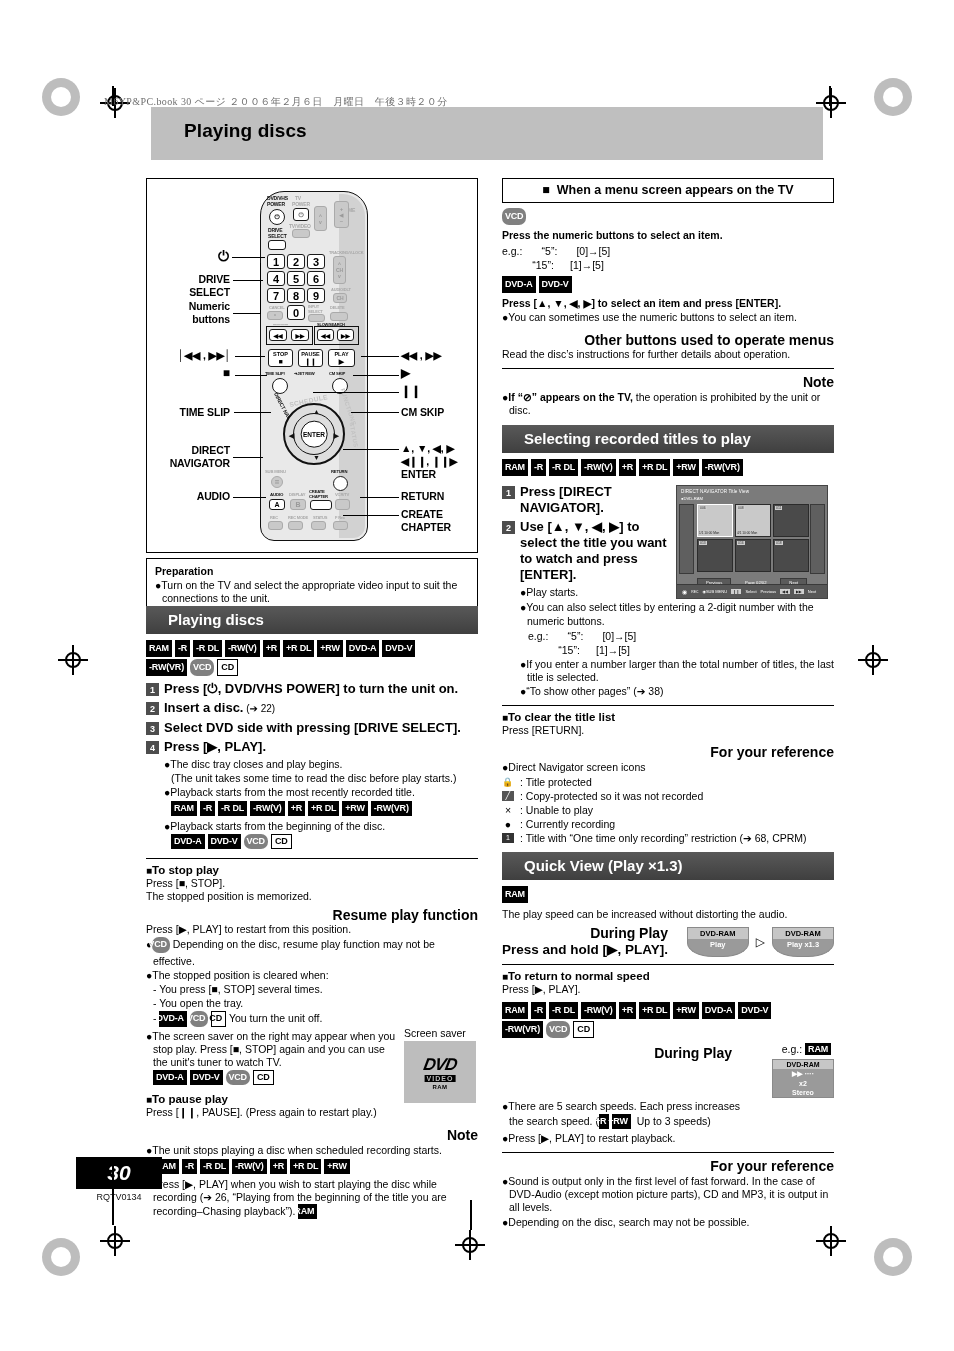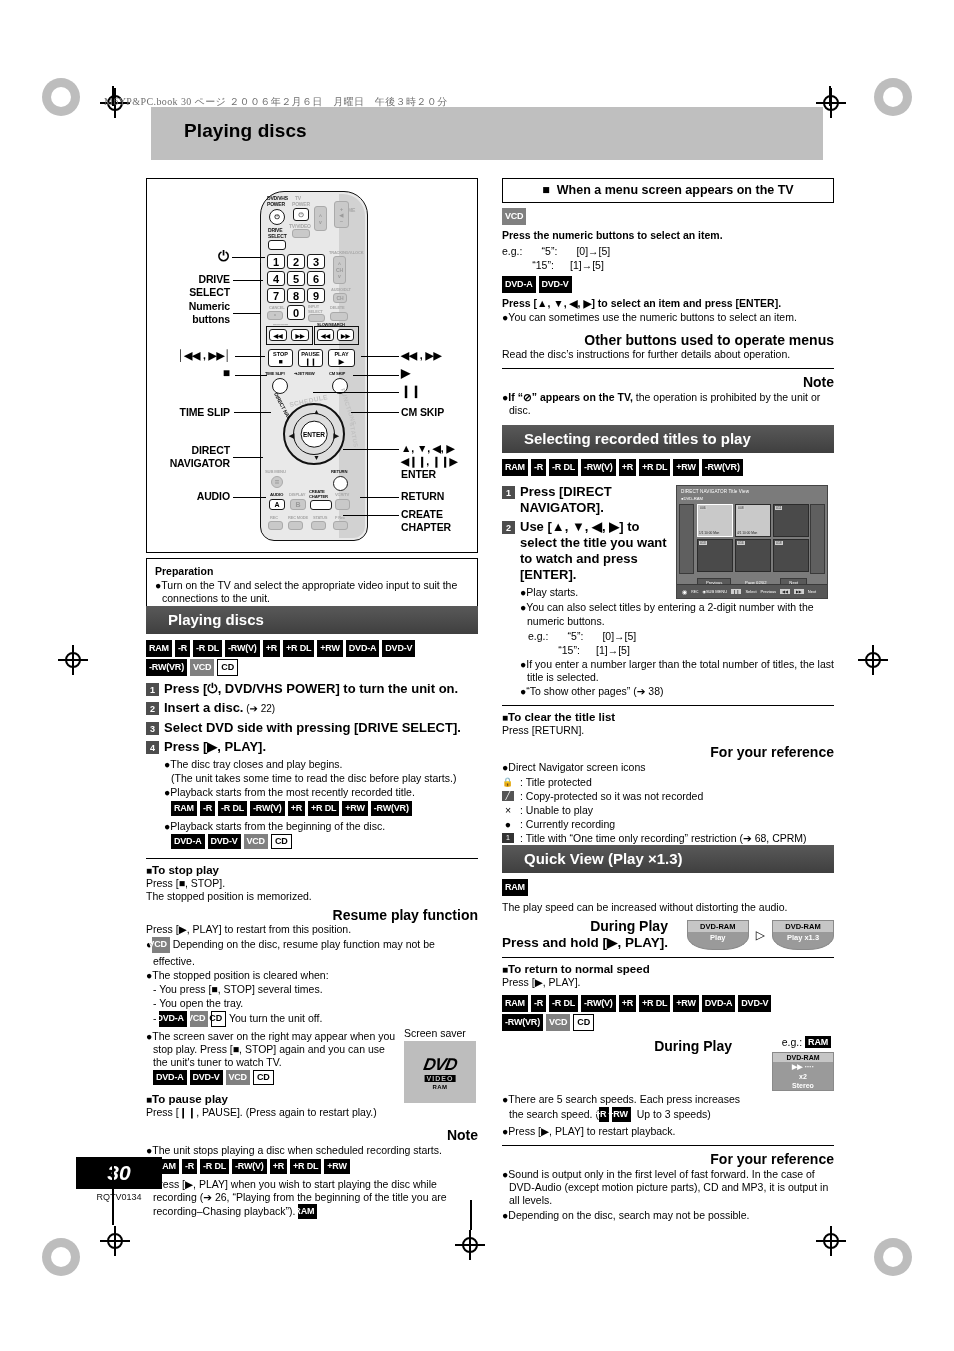--- a/index.html
+++ b/index.html
@@ -132,21 +132,21 @@
   }
 
   
   .tags { margin:6px 0 3px 0; line-height:15px; }
   .tag {
     display:inline-block; font-size:9px; font-weight:bold;
     padding:1px 3px 1px 3px; margin-right:3px; margin-bottom:2px;
     vertical-align:middle; letter-spacing:-0.2px;
   }
   .tag.blk { background:#000; color:#fff; }
-  .tag.gry { background:#808080; color:#fff; }
+  .tag.gry { background:#808080; color:#fff;border-radius:7px; }
   .tag.wht { background:#fff; color:#000; border:1.3px solid #000; padding:0px 3px;}
 
   
   .step { display:flex; align-items:flex-start; margin:3px 0; }
   .stepnum {
     flex:0 0 auto; width:13px; height:13px; background:#4d4d4d; color:#fff;
     font-size:9px; font-weight:bold; display:flex; align-items:center;
     justify-content:center; margin-right:5px; margin-top:2px;
   }
   .steptxt { font-size:13px; font-weight:bold; line-height:16px; }
@@ -709,21 +709,21 @@
       <div style="display:flex; gap:6px; font-size:10.5px; line-height:14px;">
         <span style="width:12px; text-align:center;">●</span>
         <span>: <span>Currently recording</span></span>
       </div>
       <div style="display:flex; gap:6px; font-size:10.5px; line-height:14px;">
         <span style="width:12px; text-align:center; font-size:7px; background:#333; color:#fff; height:10px; line-height:10px; margin-top:2px;">1</span>
         <span>: <span>Title with “One time only recording” restriction (➔ 68, CPRM)</span></span>
       </div>
     </div>
 
-    <div class="secbar" style="">Quick View (Play ×1.3)</div>
+    <div class="secbar" style="margin-top:7px;">Quick View (Play ×1.3)</div>
     <div class="tags">
       <span class="tag blk">RAM</span>
     </div>
     <div class="bt">The play speed can be increased without distorting the audio.</div>
     <div style="display:flex; justify-content:space-between; align-items:flex-end; margin-top:4px;">
       <div>
         <div class="subhead" style="margin:0;">During Play</div>
         <div style="font-size:13.5px; font-weight:bold;">Press and hold [▶, PLAY].</div>
       </div>
       <div class="qv-row">

